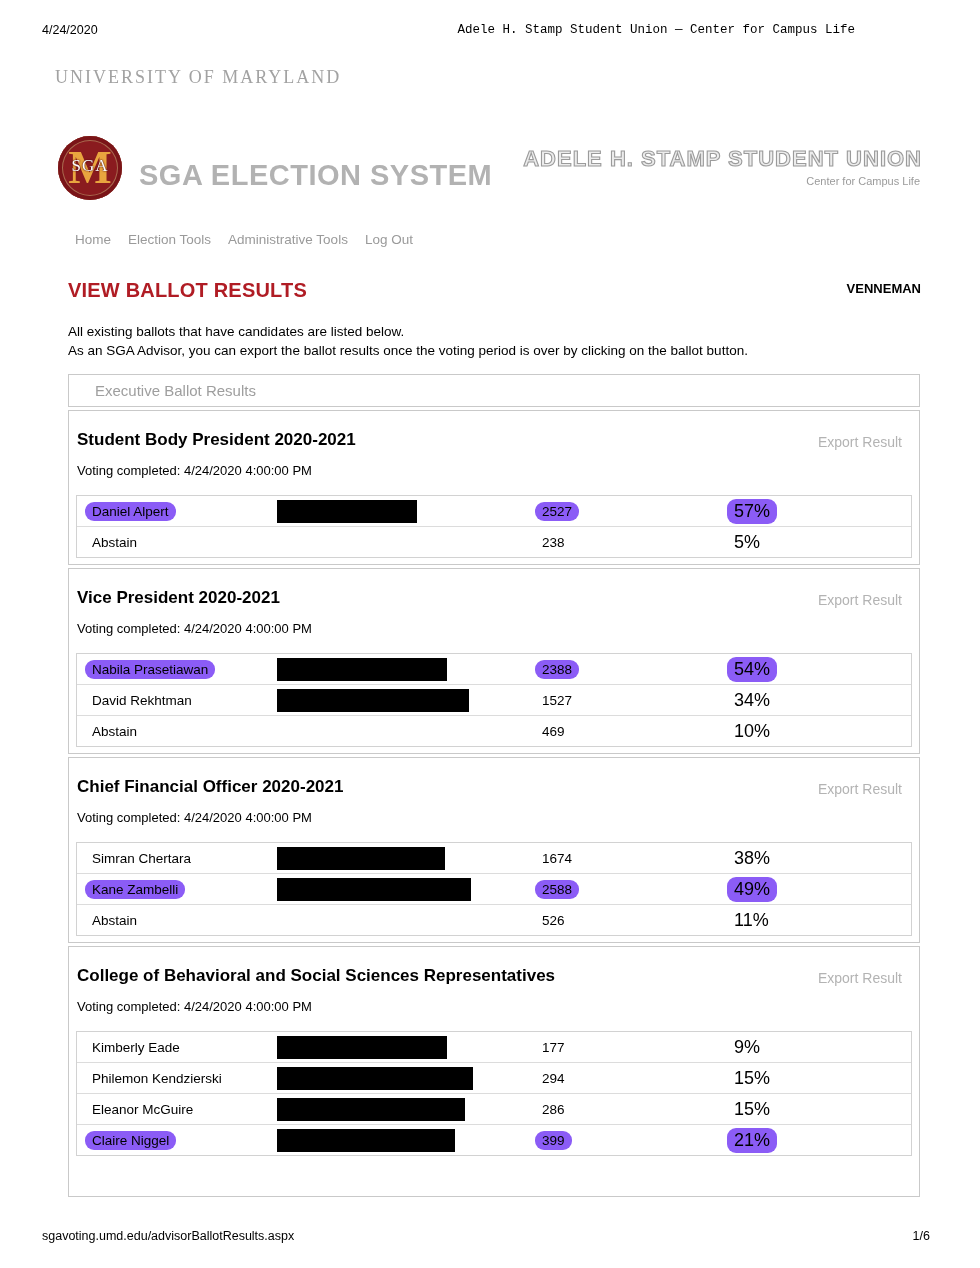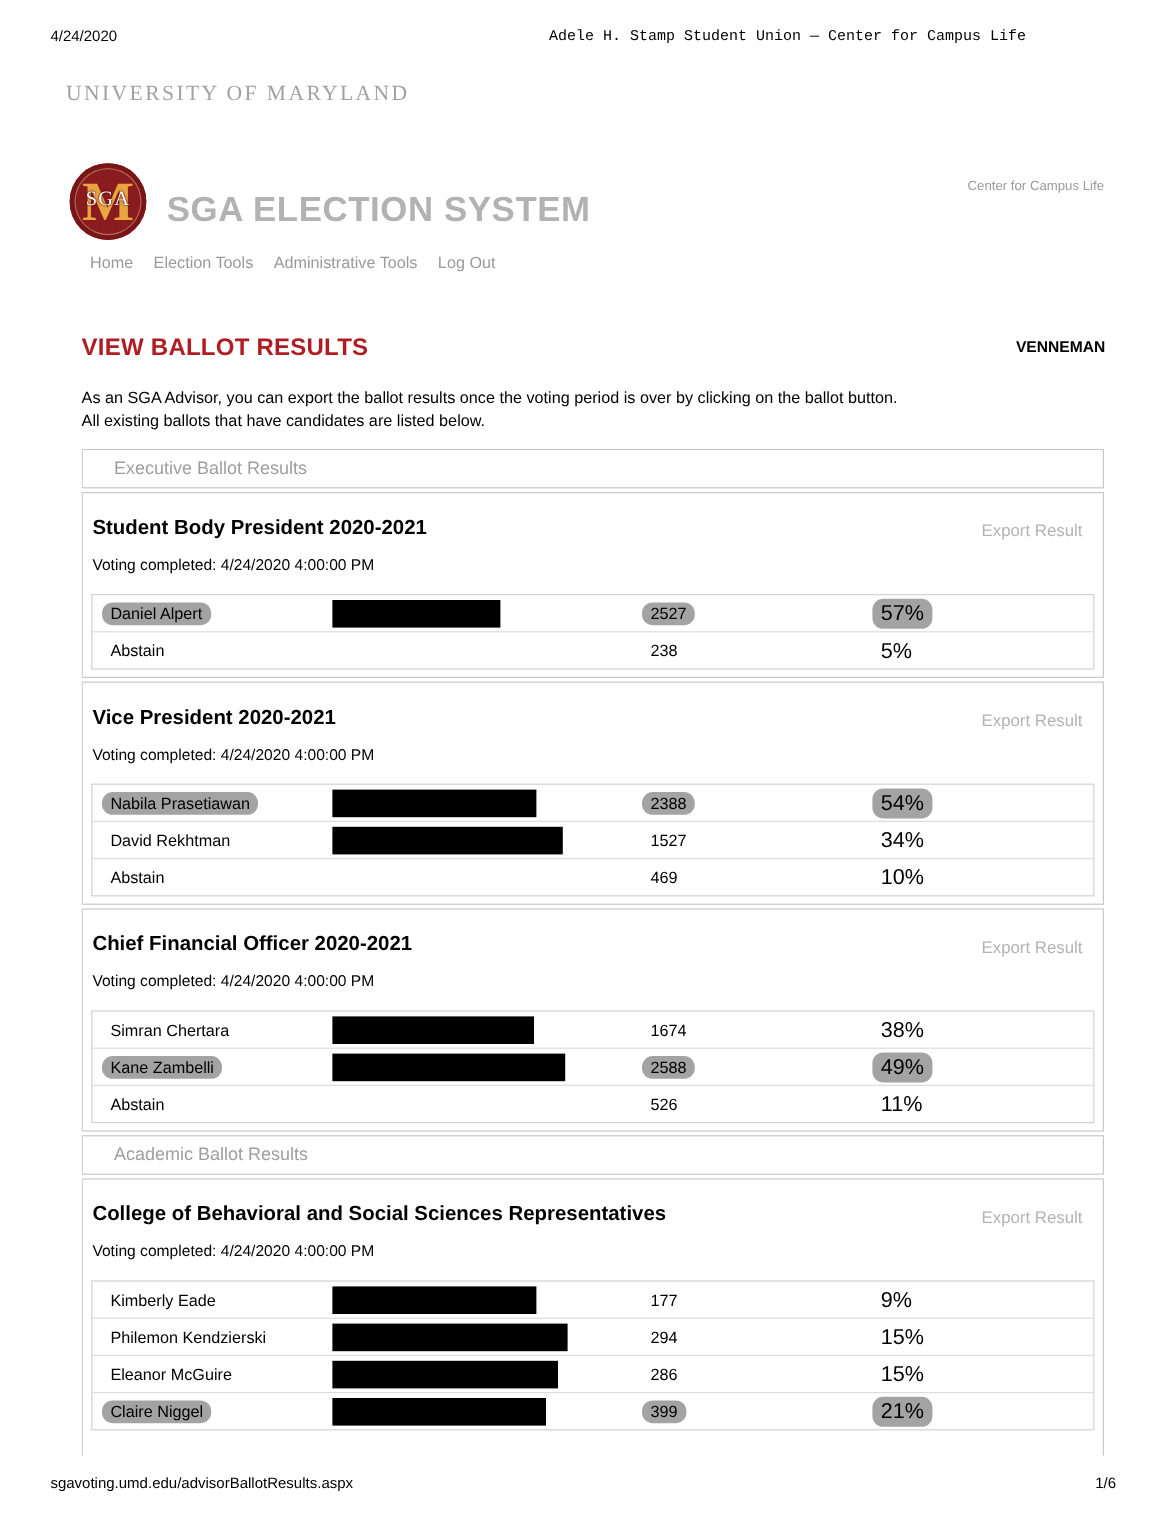--- a/index.html
+++ b/index.html
@@ -29,21 +29,21 @@
   .logo-sga{position:absolute;top:50%;left:50%;transform:translate(-50%,-60%);
             font-family:"Liberation Serif",serif;font-size:17px;letter-spacing:1px;color:#fff;
             text-shadow:0 0 2px #4e0b0e,0 0 1px #4e0b0e;}
   .app-title{font-size:29px;font-weight:bold;color:#b2b2b2;letter-spacing:0.5px;margin-top:14px;}
   .brand-right{text-align:right;margin-top:10px;}
   .stamp-title{font-size:22px;font-weight:bold;letter-spacing:1px;color:#ececec;
                -webkit-text-stroke:1.1px #9b9b9b;}
   .stamp-sub{font-size:11px;color:#9b9b9b;margin-top:3px;margin-right:2px;}
 
   
-  .nav{position:absolute;top:211px;left:75px;display:flex;gap:17px;font-size:13.5px;color:#9a9a9a;}
+  .nav{position:absolute;top:232px;left:75px;display:flex;gap:17px;font-size:13.5px;color:#9a9a9a;}
   .nav span{cursor:pointer;}
 
   
   .heading-row{position:absolute;top:279px;left:68px;right:59px;display:flex;
                justify-content:space-between;align-items:flex-start;}
   .page-title{font-size:20px;font-weight:bold;color:#b01c24;letter-spacing:0.2px;}
   .advisor{font-size:13px;font-weight:bold;color:#000;margin-top:2px;}
   .intro{position:absolute;top:322px;left:68px;font-size:13.5px;line-height:19px;color:#000;}
 
   
@@ -58,21 +58,21 @@
   .voting{font-size:13px;margin-top:13px;padding-left:1px;color:#000;}
   .vtable{margin-top:17px;border:1px solid #d2d2d2;}
   .trow{display:flex;align-items:center;height:30px;border-top:1px solid #dcdcdc;}
   .trow:first-child{border-top:none;}
   .cell{box-sizing:border-box;}
   .c-name{width:200px;padding-left:15px;font-size:13.5px;}
   .c-bar{width:245px;}
   .c-votes{width:195px;padding-left:20px;font-size:13.5px;}
   .c-pct{flex:1;padding-left:17px;font-size:18px;}
   .pill{display:inline-block;padding:2px 7px;margin-left:-7px;border-radius:9px;}
-  .pill.hl{background:#a3a3a3;}
+  .pill.hl{background:#8b5cf6;}
   .redaction{height:23px;background:#000;}
 </style>
 </head>
 <body>
 
 <div class="page">
 
   <div class="print-top">
     <span class="p-date">4/24/2020</span>
     <span class="p-title">Adele H. Stamp Student Union — Center for Campus Life</span>
@@ -82,39 +82,40 @@
 
   <div class="banner">
     <div class="brand-left">
       <div class="logo-circle">
         <div class="logo-m">M</div>
         <div class="logo-sga">SGA</div>
       </div>
       <div class="app-title">SGA ELECTION SYSTEM</div>
     </div>
     <div class="brand-right">
+      <div class="stamp-title">ADELE H. STAMP STUDENT UNION</div>
       <div class="stamp-sub">Center for Campus Life</div>
     </div>
   </div>
 
   <div class="nav">
     <span>Home</span>
     <span>Election Tools</span>
     <span>Administrative Tools</span>
     <span>Log Out</span>
   </div>
 
   <div class="heading-row">
     <div class="page-title">VIEW BALLOT RESULTS</div>
     <div class="advisor">VENNEMAN</div>
   </div>
 
   <div class="intro">
+    <div>All existing ballots that have candidates are listed below.</div>
     <div>As an SGA Advisor, you can export the ballot results once the voting period is over by clicking on the ballot button.</div>
-    <div>All existing ballots that have candidates are listed below.</div>
   </div>
 
   <div class="results">
 
     <div class="group-strip">Executive Ballot Results</div>
 
     <div class="panel">
       <div class="panel-head">
         <div class="ballot-title">Student Body President 2020-2021</div>
         <div class="export-link">Export Result</div>
@@ -195,21 +196,20 @@
         </div>
         <div class="trow">
           <div class="cell c-name"><span class="pill">Abstain</span></div>
           <div class="cell c-bar"></div>
           <div class="cell c-votes"><span class="pill">526</span></div>
           <div class="cell c-pct"><span class="pill">11%</span></div>
         </div>
       </div>
     </div>
 
-    <div class="group-strip">Academic Ballot Results</div>
 
     <div class="panel last">
       <div class="panel-head">
         <div class="ballot-title">College of Behavioral and Social Sciences Representatives</div>
         <div class="export-link">Export Result</div>
       </div>
       <div class="voting">Voting completed: 4/24/2020 4:00:00 PM</div>
       <div class="vtable">
         <div class="trow">
           <div class="cell c-name"><span class="pill">Kimberly Eade</span></div>

